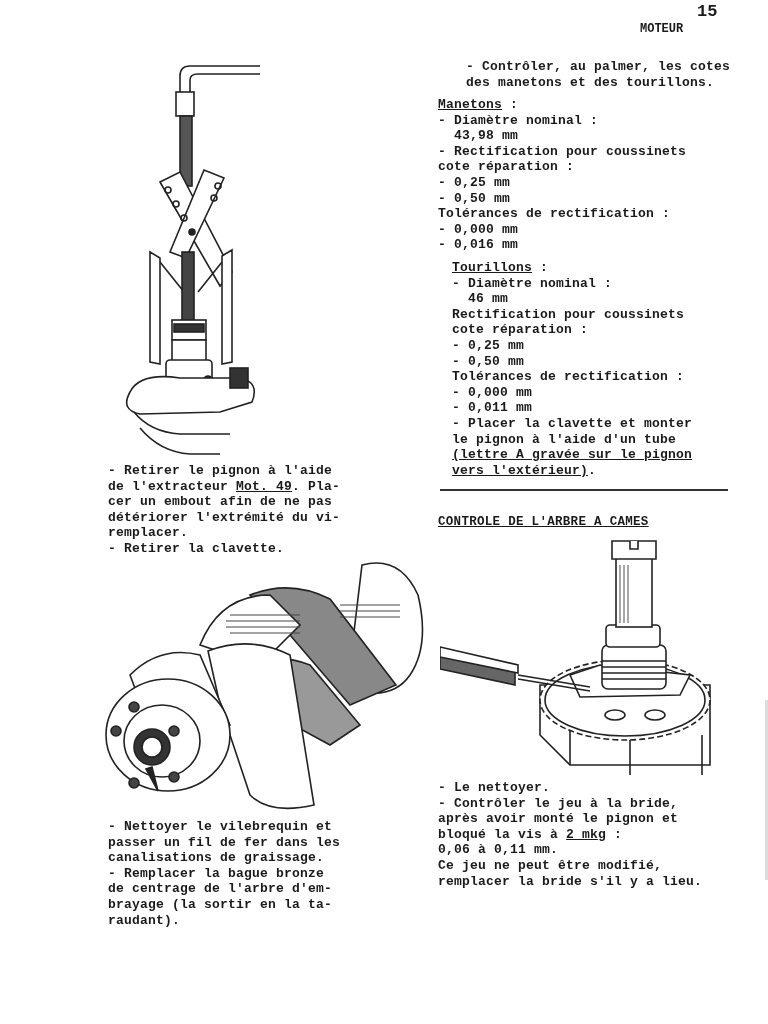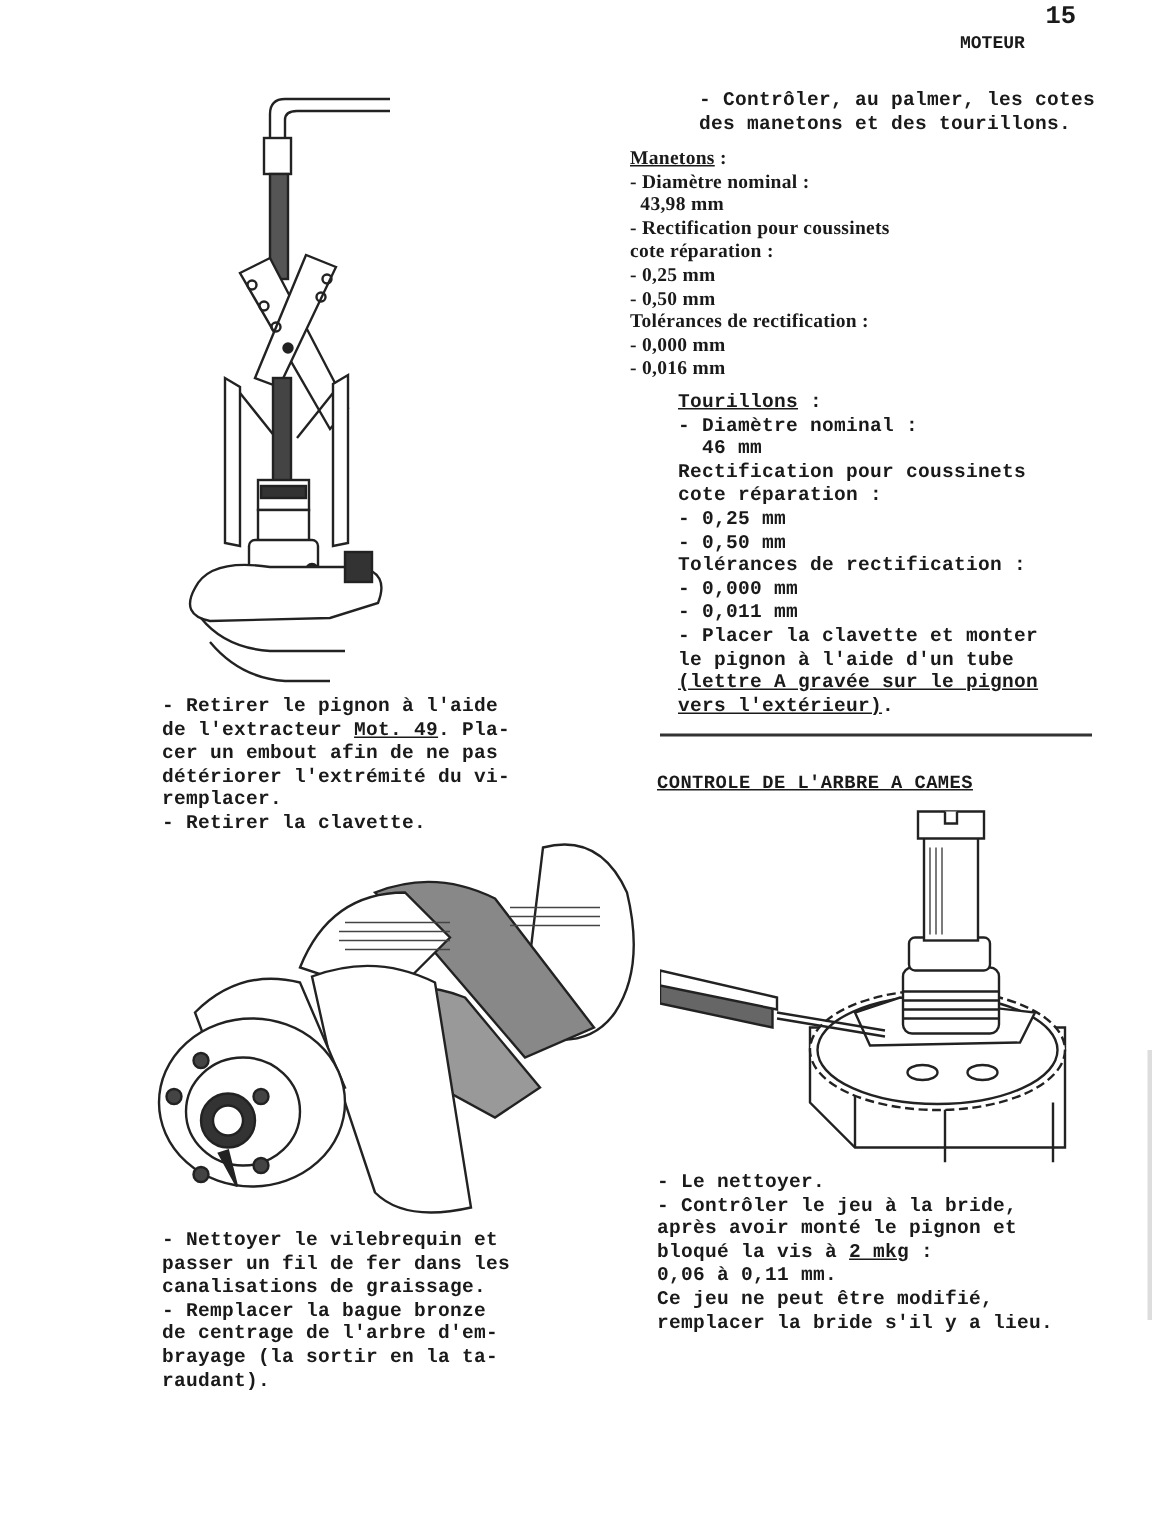--- a/index.html
+++ b/index.html
@@ -101,21 +101,21 @@
 <span>passer un fil de fer dans les</span>
 <span>canalisations de graissage.</span>
 <span>- Remplacer la bague bronze</span>
 <span>de centrage de l'arbre d'em-</span>
 <span>brayage (la sortir en la ta-</span>
 <span>raudant).</span></div>
 
   <div class="txt" style="left:438px; top:59px;margin-left:28px;"><span>- Contrôler, au palmer, les cotes</span>
 <span>des manetons et des tourillons.</span></div>
 
-  <div class="txt" style="left:420px; top:97px;font-family:Liberation Serif, serif;"><span class="u">Manetons</span><span> :</span>
+  <div class="txt" style="left:438px; top:97px;"><span class="u">Manetons</span><span> :</span>
 <span>- Diamètre nominal :</span>
 <span>  43,98 mm</span>
 <span>- Rectification pour coussinets</span>
 <span>cote réparation :</span>
 <span>- 0,25 mm</span>
 <span>- 0,50 mm</span>
 <span>Tolérances de rectification :</span>
 <span>- 0,000 mm</span>
 <span>- 0,016 mm</span></div>
 

